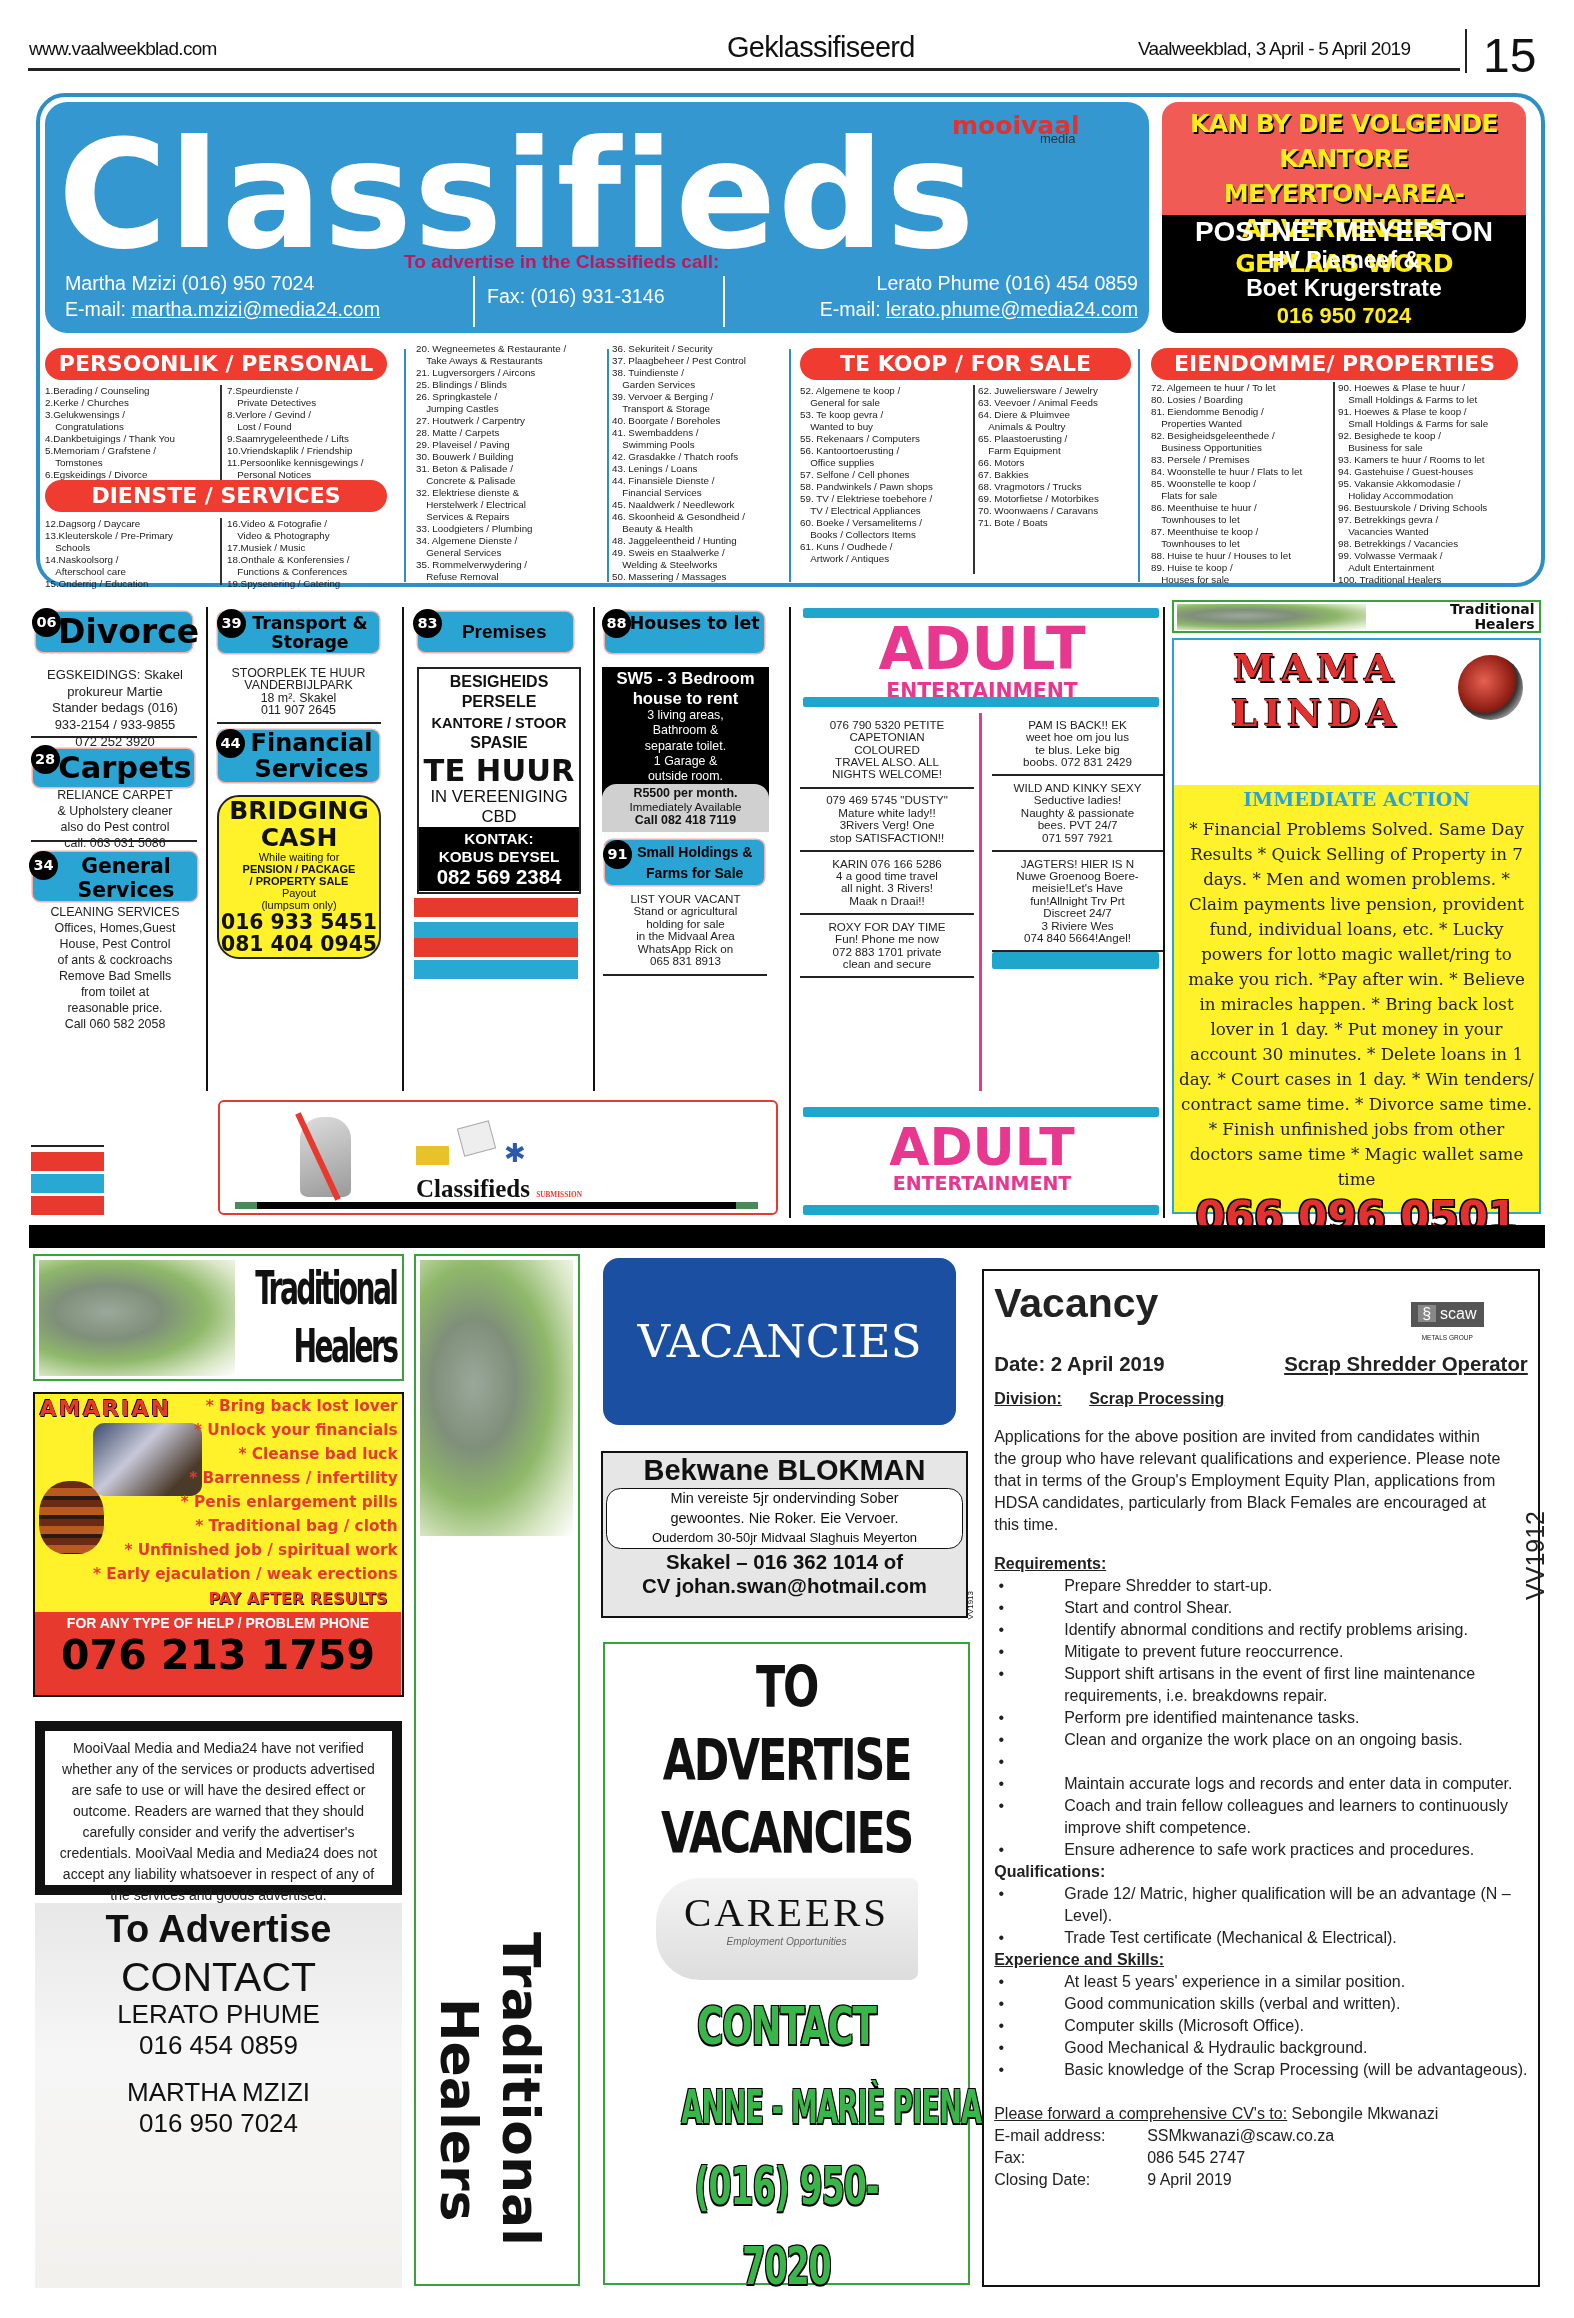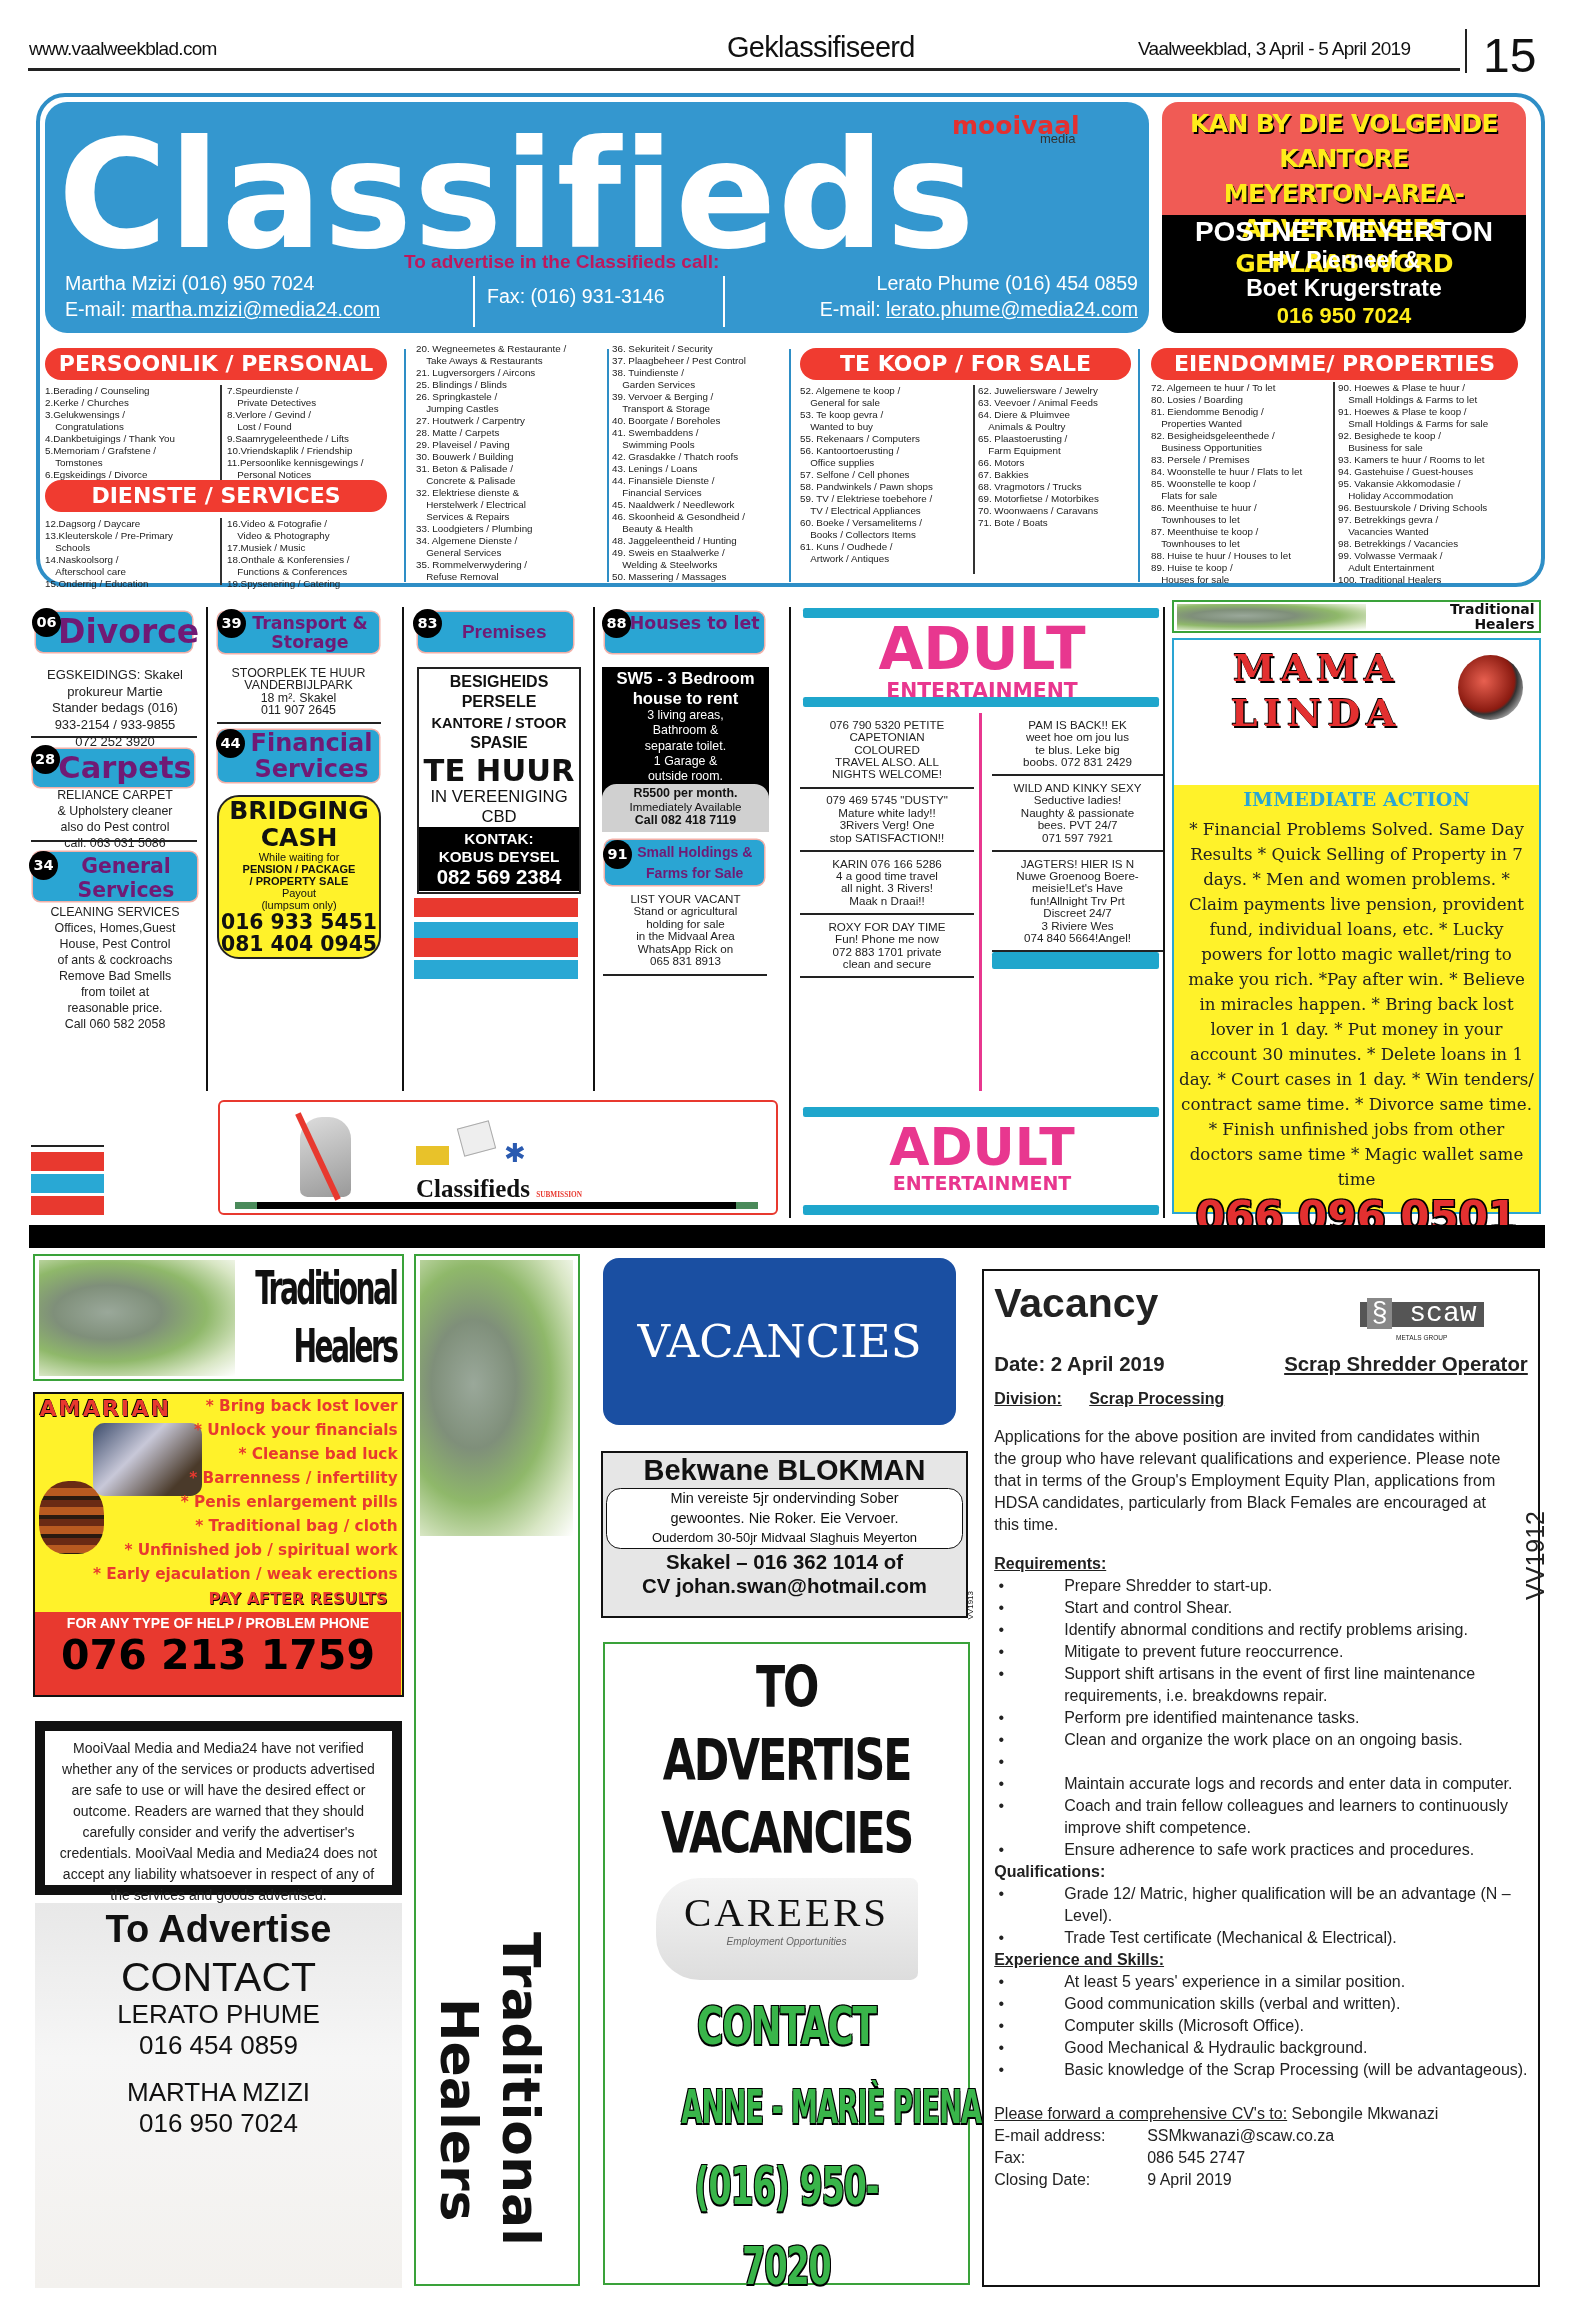--- a/index.html
+++ b/index.html
@@ -31,21 +31,21 @@
   .meyer-bot .p2 { font-size: 23px; }
   .meyer-bot .ph { font-size: 22px; color: #ffec1a; }
   
   .cat-head { height: 32px; background: #f03b30; border-radius: 16px; color: #fff; font-weight: bold; text-align: center; font-size: 22px; line-height: 32px; font-family: "DejaVu Sans", sans-serif; }
   .cat-list { font-size: 9.8px; line-height: 12px; color: #222; font-family: "Liberation Sans Narrow", "Liberation Sans", sans-serif; }
   .cat-list div { white-space: nowrap; }
   .cat-list .ind { padding-left: 10.2px; }
   .vline { background: #2e8ec6; width: 2.2px; }
   .vblack { background: #111; width: 2.2px; }
   
-  .tile { background: #2aa5d3; border-radius: 7.3px; color: #701a75; font-weight: bold; text-align: center; box-shadow: 0 0 0 1.5px #f2b0a8; font-family: "DejaVu Sans", sans-serif; }
+  .tile { background: #2aa5d3; border-radius: 7.3px; color: #000000; font-weight: bold; text-align: center; box-shadow: 0 0 0 1.5px #f2b0a8; font-family: "DejaVu Sans", sans-serif; }
   .badge { background: #000; color: #fff; border-radius: 50%; width: 29px; height: 29px; font-size: 14.5px; font-weight: bold; text-align: center; line-height: 29px; font-family: "DejaVu Sans", sans-serif; }
   .small-ad { font-size: 13px; text-align: center; line-height: 16.7px; color: #222; }
   .hr { height: 2.2px; background: #222; }
   .stripe-r { background: #e8392f; height: 19px; }
   .stripe-b { background: #29a8d4; height: 19px; }
   .bridge { border: 2.2px solid #222; border-radius: 22px; background: #fff22a; text-align: center; }
   .premises { border: 2.2px solid #222; background: #fff; text-align: center; }
   .houses { background: #000; color: #fff; text-align: center; }
   .adult-word { color: #e8378f; font-weight: bold; text-align: center; font-family: "DejaVu Sans", sans-serif; }
   .cyanbar { background: #1fa6cc; height: 10.2px; border-radius: 2.2px; }
@@ -553,21 +553,21 @@
   </div>
   <div class="green-txt" style="font-size:51px;line-height:80px;transform:scaleX(0.7);">CONTACT</div>
   <div class="green-txt" style="font-size:47px;line-height:80px;transform:scaleX(0.58);white-space:nowrap;">ANNE - MARIÈ PIENAAR</div>
   <div class="green-txt" style="font-size:51px;line-height:80px;transform:scaleX(0.65);">(016) 950-7020</div>
 </div>
 
 <div class="abs vac" style="left:982px;top:1269px;width:558px;height:1018px;padding:8.7px 10.2px;">
   <div style="display:flex;justify-content:space-between;align-items:flex-start;">
     <div style="font-size:41px;font-weight:bold;line-height:47px;">Vacancy</div>
     <div style="margin-right:44px;margin-top:22px;text-align:center;">
-      <div class="scaw" style="font-size:28px;padding:1.5px 7.3px;font-family:Liberation Mono, monospace;"><span style="background:#888;padding:0 4.4px;">§</span> <span>scaw</span></div>
+      <div class="scaw" style="font-size:16px;padding:1.5px 7.3px;"><span style="background:#888;padding:0 4.4px;">§</span> <span>scaw</span></div>
       <div style="font-size:6.5px;">METALS GROUP</div>
     </div>
   </div>
   <div style="display:flex;justify-content:space-between;margin-top:4.4px;">
     <div class="bold" style="font-size:20.4px;">Date: 2 April 2019</div>
     <div class="bold u" style="font-size:20.4px;">Scrap Shredder Operator</div>
   </div>
   <div style="display:flex;margin-top:13px;">
     <div class="bold u" style="width:95px;">Division:</div>
     <div class="bold u">Scrap Processing</div>

